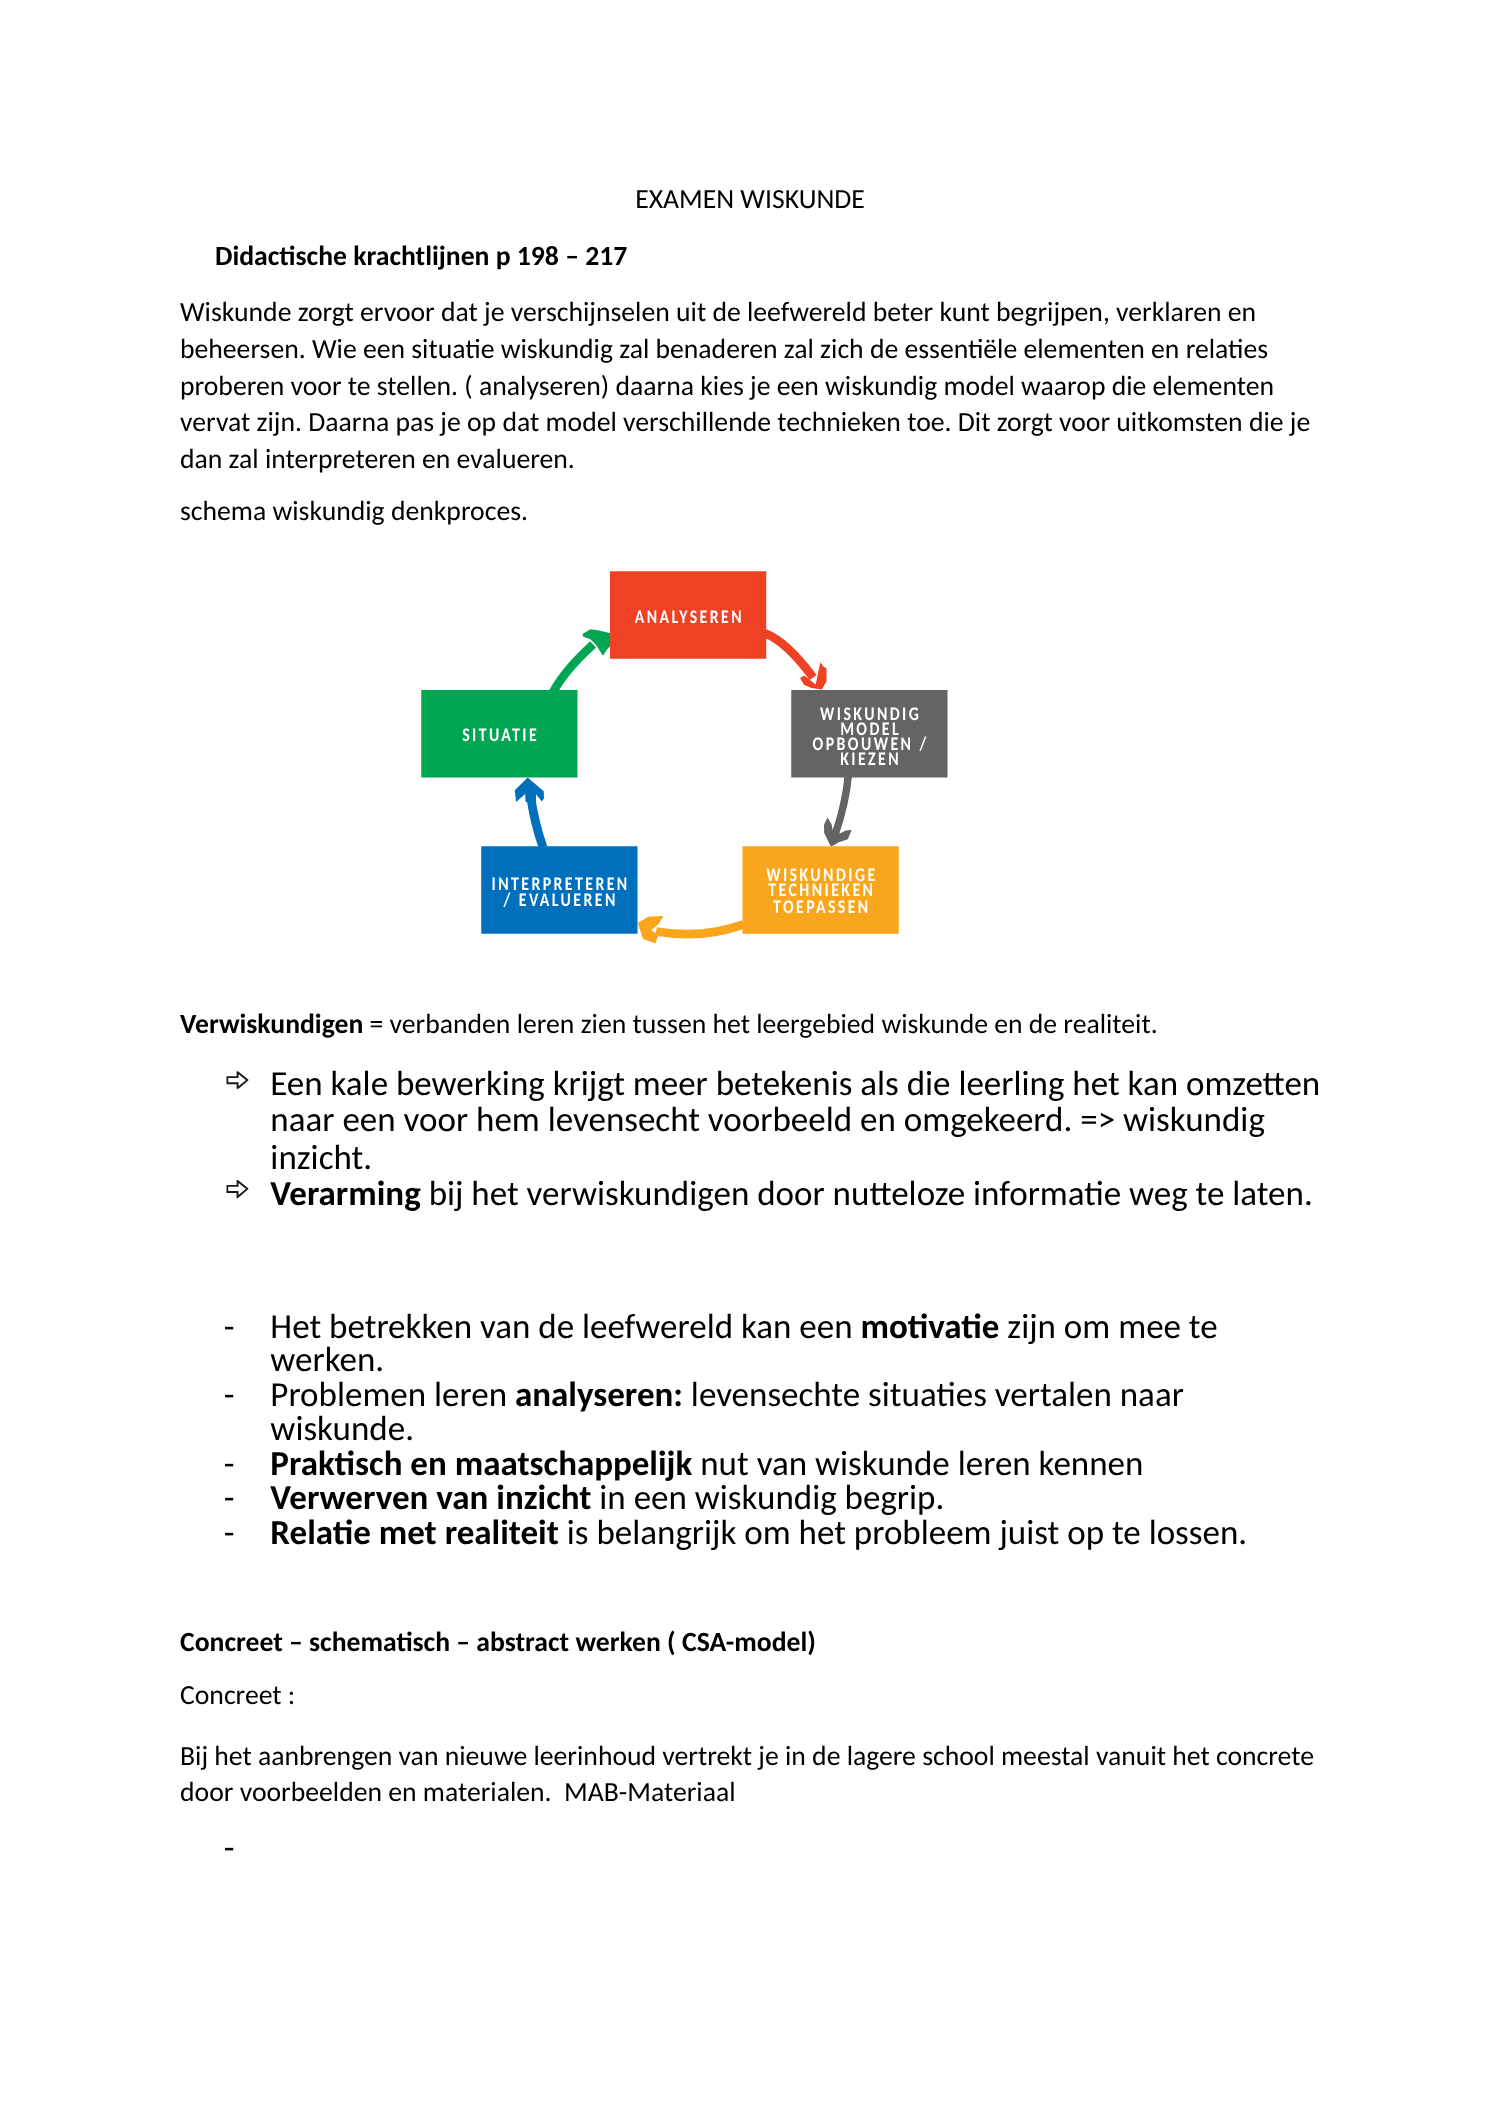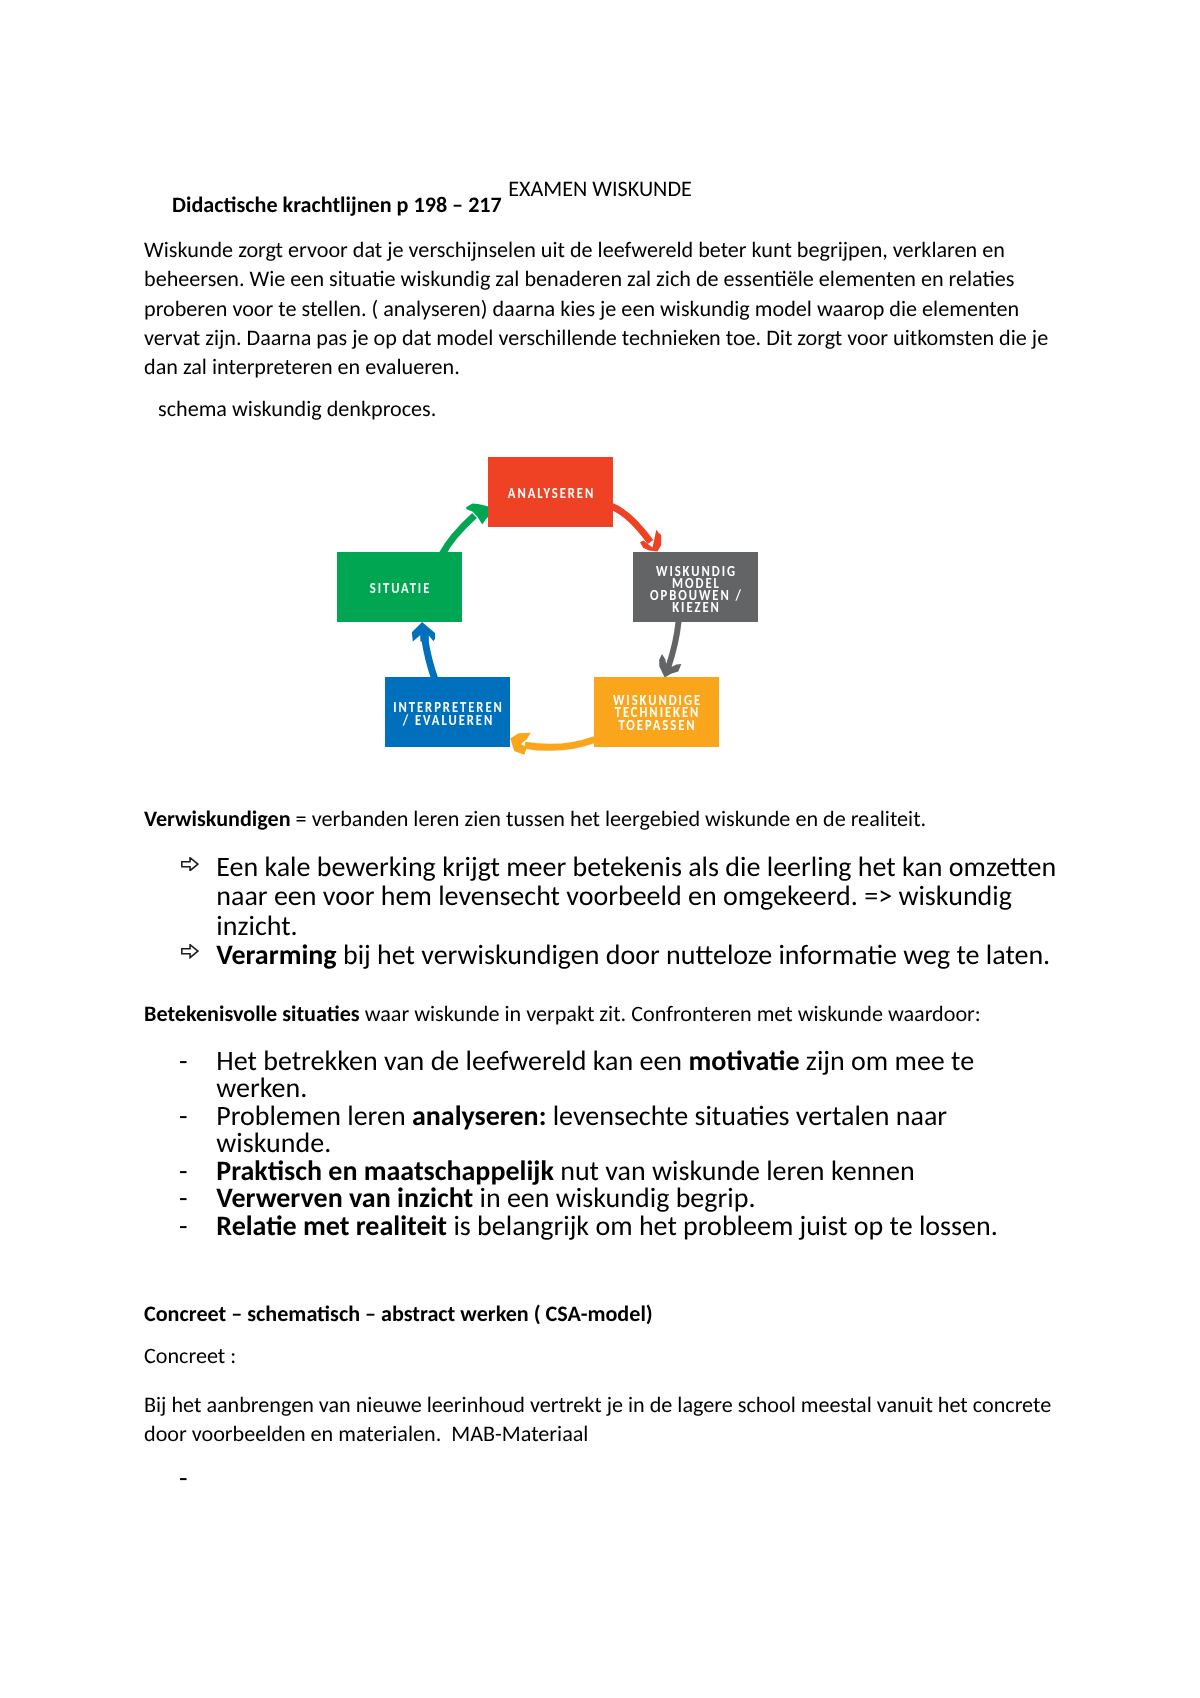--- a/index.html
+++ b/index.html
@@ -7,26 +7,26 @@
        font-family:"Carlito","Liberation Sans",sans-serif;
        color:#000000;-webkit-font-smoothing:antialiased;
        text-rendering:geometricPrecision;}
   .page{position:absolute;left:0;top:0;width:1200px;height:1698px;background:#fff;}
   p{margin:0;font-size:22.15px;line-height:29.3px;position:absolute;}
   p,.ul{filter:grayscale(1);}
   .diagram{filter:grayscale(0.0001);}
   .center{text-align:center;}
   b{font-weight:bold;margin-top:40px;}
 
-  .title{left:0px;top:144px;width:1200px;text-align:center;margin-top:30px;}
+  .title{left:0px;top:144px;width:1200px;text-align:center;}
   .h1{left:144px;font-weight:bold;}
   #heading1{top:190px;margin-left:28px;}
   .p-csa-h{top:1298.7px;}
   .p-intro{left:144px;top:235px;width:912px;}
-  .p-schema{left:144px;top:394px;margin-left:14px;}
+  .p-schema{left:144px;top:394px;}
 
   .diagram{position:absolute;left:330px;top:445px;width:440px;height:310px;}
   .diagram svg{position:absolute;left:0;top:0;}
   .ar-green{fill:none;stroke:#00A651;stroke-width:7;stroke-linecap:butt;}
   .ar-green-head{fill:#00A651;}
   .ar-red{fill:none;stroke:#EF4123;stroke-width:7;}
   .ar-red-head{fill:#EF4123;}
   .ar-grey{fill:none;stroke:#636466;stroke-width:6;}
   .ar-grey-head{fill:#636466;}
   .ar-orange{fill:none;stroke:#F9A61C;stroke-width:7;}
@@ -138,21 +138,20 @@
     <div class="li">
       <span class="mk">
           <svg viewBox="0 0 17 14" width="17.7" height="14.4">
             <path d="M0.7 4.6 H8.7 V0.7 L16.3 6.9 L8.7 13.3 V9.4 H0.7 Z" fill="none" stroke="#1a1a1a" stroke-width="1.5" stroke-linejoin="miter"></path>
           </svg>
         </span>
       <span class="tx"><b>Verarming</b><span> bij het verwiskundigen door nutteloze informatie weg te laten.</span></span>
     </div>
   </div>
 
-  <p class="body p-beteken"><b>Betekenisvolle situaties</b><span> waar wiskunde in verpakt zit. Confronteren met wiskunde waardoor:</span></p>
 
   <div class="ul ul-dash">
     <div class="li"><span class="mk">-</span><span class="tx"><span>Het betrekken van de leefwereld kan een </span><b>motivatie</b><span> zijn om mee te werken.</span></span></div>
     <div class="li"><span class="mk">-</span><span class="tx"><span>Problemen leren </span><b>analyseren:</b><span> levensechte situaties vertalen naar wiskunde.</span></span></div>
     <div class="li"><span class="mk">-</span><span class="tx"><span></span><b>Praktisch en maatschappelijk</b><span> nut van wiskunde leren kennen</span></span></div>
     <div class="li"><span class="mk">-</span><span class="tx"><span></span><b>Verwerven van inzicht</b><span> in een wiskundig begrip.</span></span></div>
     <div class="li"><span class="mk">-</span><span class="tx"><span></span><b>Relatie met realiteit</b><span> is belangrijk om het probleem juist op te lossen.</span></span></div>
   </div>
 
   <p class="h1 p-csa-h">Concreet – schematisch – abstract werken ( CSA-model)</p>

